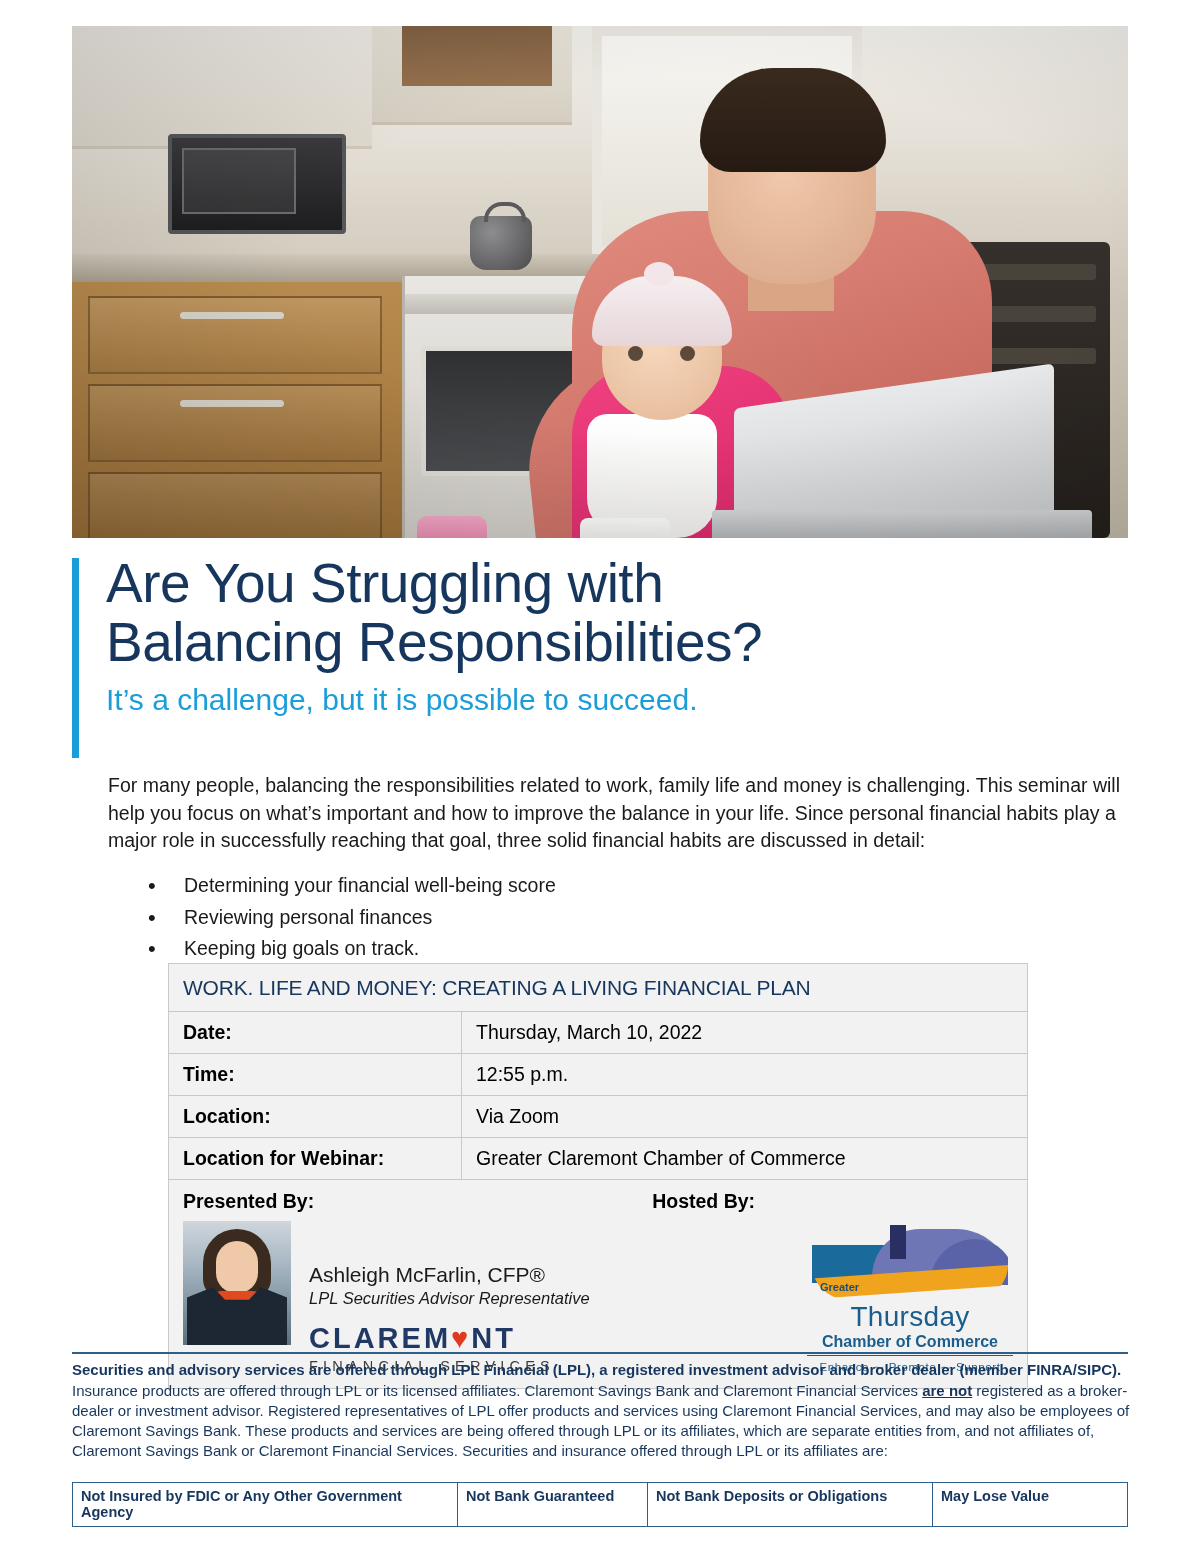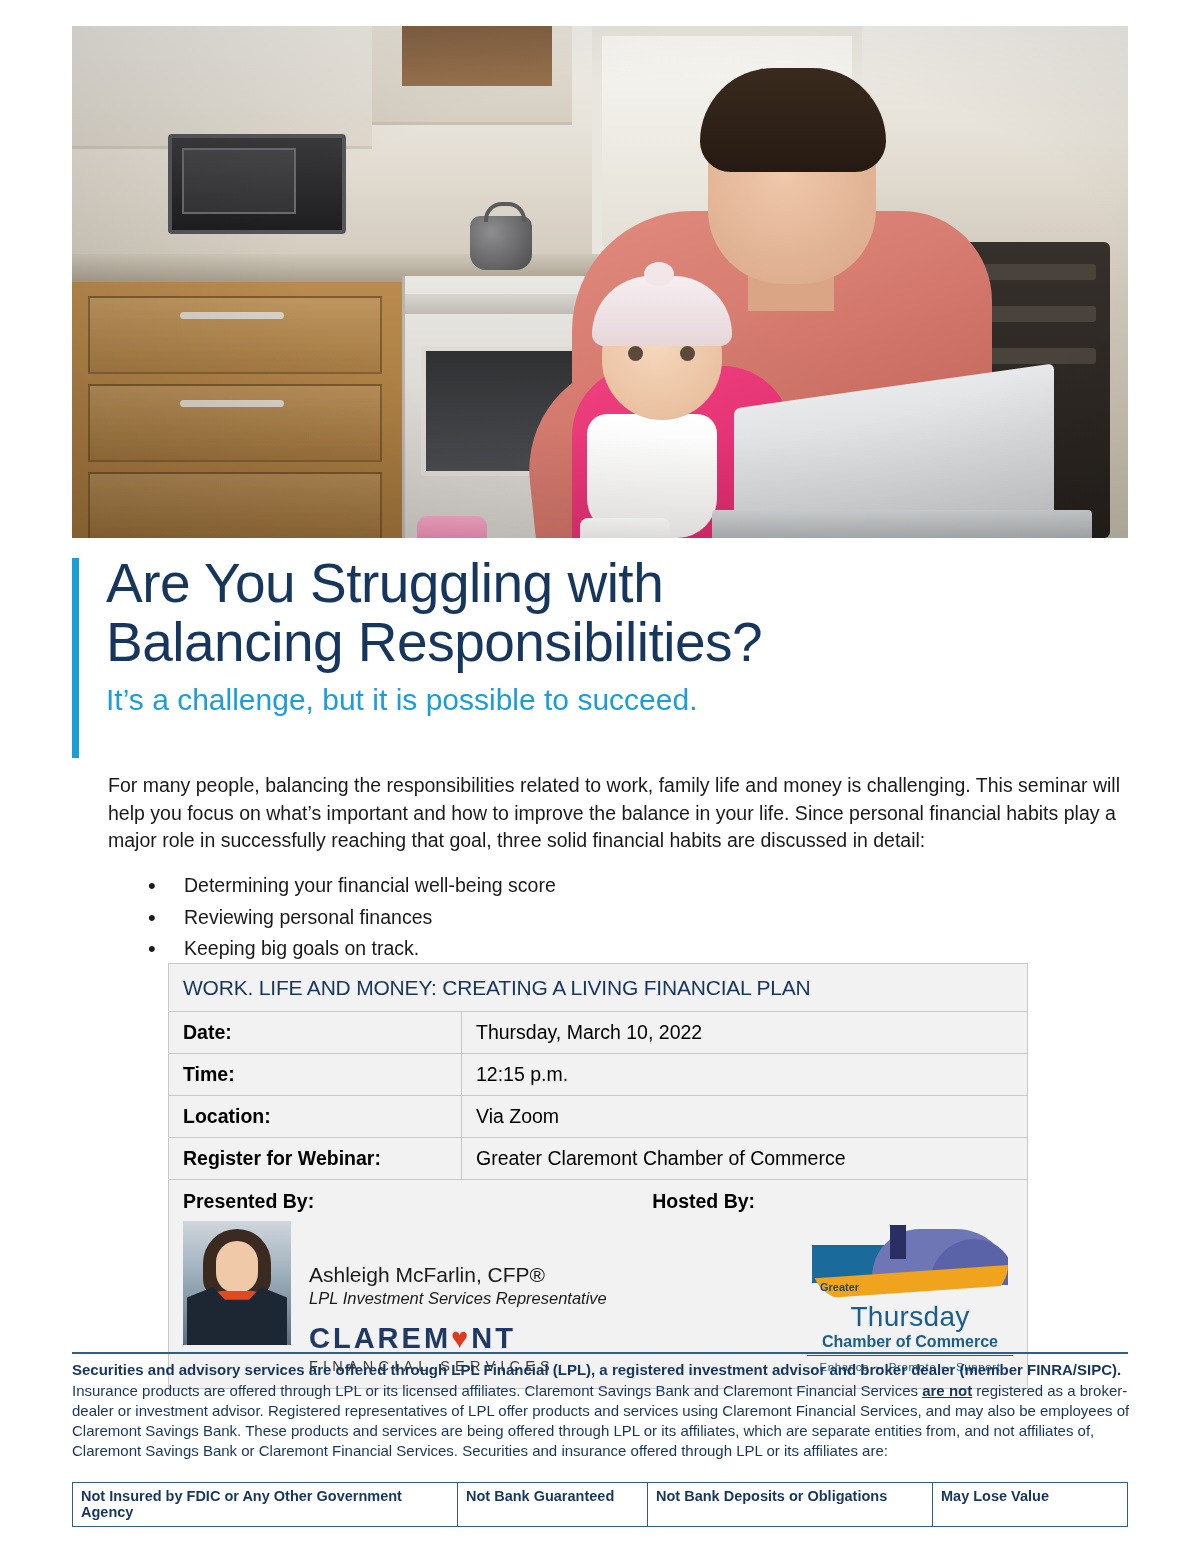--- a/index.html
+++ b/index.html
@@ -591,47 +591,47 @@
 
   <div class="event-table">
     <div class="event-title">WORK. LIFE AND MONEY: CREATING A LIVING FINANCIAL PLAN</div>
 
     <div class="ev-row">
       <div class="ev-label">Date:</div>
       <div class="ev-value">Thursday, March 10, 2022</div>
     </div>
     <div class="ev-row">
       <div class="ev-label">Time:</div>
-      <div class="ev-value">12:15 p.m.</div>
+      <div class="ev-value">12:55 p.m.</div>
     </div>
     <div class="ev-row">
       <div class="ev-label">Location:</div>
       <div class="ev-value">Via Zoom</div>
     </div>
     <div class="ev-row">
-      <div class="ev-label">Register for Webinar:</div>
+      <div class="ev-label">Location for Webinar:</div>
       <div class="ev-value">Greater Claremont Chamber of Commerce</div>
     </div>
 
     <div class="presenter-row">
       <div>Presented By:</div>
       <div class="hosted">Hosted By:</div>
     </div>
 
     <div class="cards">
       <div class="presenter-card">
         <div class="headshot">
           <div class="hs-hair"></div>
           <div class="hs-face"></div>
           <div class="hs-top"></div>
           <div class="hs-jacket"></div>
         </div>
         <div class="presenter-text">
           <div class="presenter-name">Ashleigh McFarlin, CFP®</div>
-          <div class="presenter-role">LPL Investment Services Representative</div>
+          <div class="presenter-role">LPL Securities Advisor Representative</div>
           <div class="claremont-fs">
             <div class="cfs-word"><span>CLAREM</span><span class="leaf">♥</span><span>NT</span></div>
             <div class="cfs-sub">FINANCIAL SERVICES</div>
           </div>
         </div>
       </div>
 
       <div class="chamber-logo">
         <div class="chamber-art">
           <div class="blue-block"></div>

